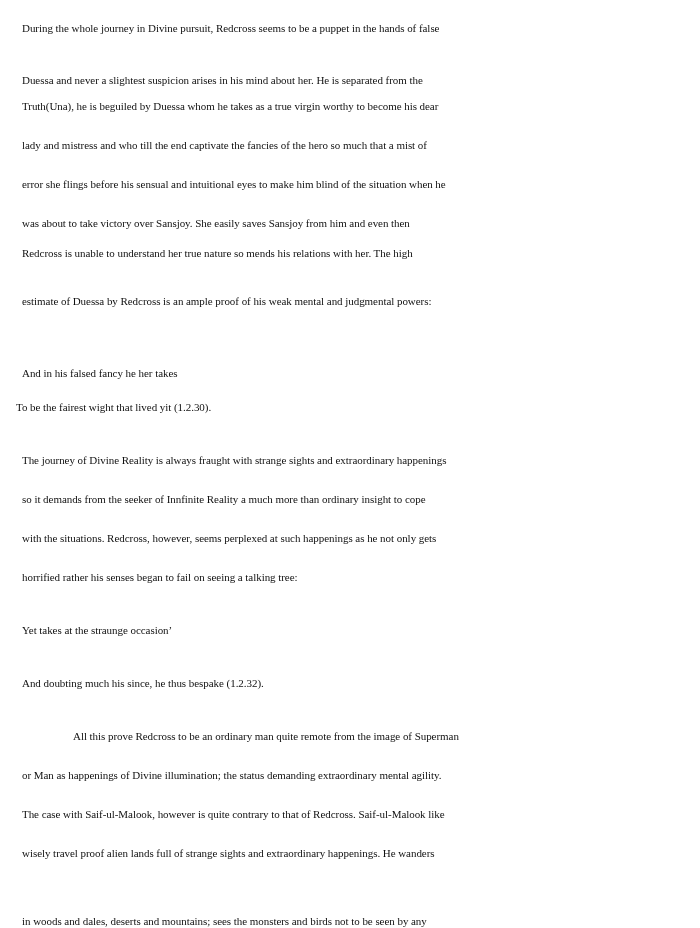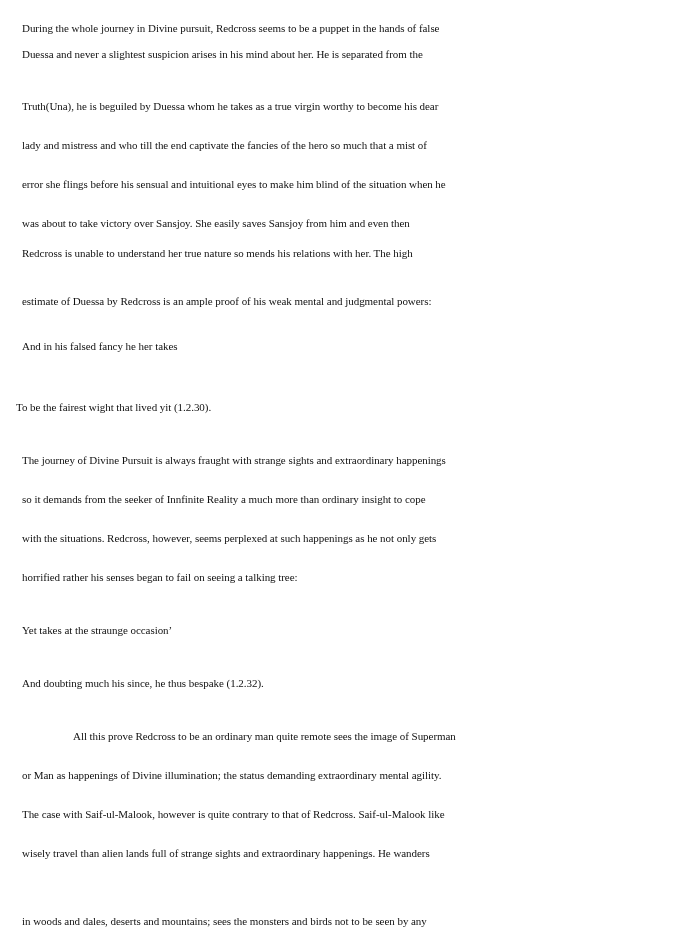--- a/index.html
+++ b/index.html
@@ -34,47 +34,47 @@
     .indent { left: 73px; }
     .quote2 { left: 16px; }
   </style>
 </head>
 <body>
 
 <div class="page">
 
   <div>
     <div class="line" style="top:18px">During the whole journey in Divine pursuit, Redcross seems to be a puppet in the hands of false</div>
-    <div class="line" style="top:44px">Duessa and never a slightest suspicion arises in his mind about her. He is separated from the</div>
+    <div class="line" style="top:70px">Duessa and never a slightest suspicion arises in his mind about her. He is separated from the</div>
     <div class="line" style="top:96px">Truth(Una), he is beguiled by Duessa whom he takes as a true virgin worthy to become his dear</div>
     <div class="line" style="top:135px">lady and mistress and who till the end captivate the fancies of the hero so much that a mist of</div>
     <div class="line" style="top:174px">error she flings before his sensual and intuitional eyes to make him blind of the situation when he</div>
     <div class="line" style="top:213px">was about to take victory over Sansjoy. She easily saves Sansjoy from him and even then</div>
     <div class="line" style="top:243px">Redcross is unable to understand her true nature so mends his relations with her. The high</div>
     <div class="line" style="top:291px">estimate of Duessa by Redcross is an ample proof of his weak mental and judgmental powers:</div>
   </div>
 
   <div>
-    <div class="line" style="top:336px">And in his falsed fancy he her takes</div>
+    <div class="line" style="top:363px">And in his falsed fancy he her takes</div>
     <div class="line quote2" style="top:397px">To be the fairest wight that lived yit (1.2.30).</div>
   </div>
 
   <div>
-    <div class="line" style="top:450px">The journey of Divine Pursuit is always fraught with strange sights and extraordinary happenings</div>
+    <div class="line" style="top:450px">The journey of Divine Reality is always fraught with strange sights and extraordinary happenings</div>
     <div class="line" style="top:489px">so it demands from the seeker of Innfinite Reality a much more than ordinary insight to cope</div>
     <div class="line" style="top:528px">with the situations. Redcross, however, seems perplexed at such happenings as he not only gets</div>
     <div class="line" style="top:567px">horrified rather his senses began to fail on seeing a talking tree:</div>
   </div>
 
   <div>
     <div class="line" style="top:620px">Yet takes at the straunge occasion’</div>
     <div class="line" style="top:673px">And doubting much his since, he thus bespake (1.2.32).</div>
   </div>
 
   <div>
-    <div class="line indent" style="top:726px">All this prove Redcross to be an ordinary man quite remote sees the image of Superman</div>
+    <div class="line indent" style="top:726px">All this prove Redcross to be an ordinary man quite remote from the image of Superman</div>
     <div class="line" style="top:765px">or Man as happenings of Divine illumination; the status demanding extraordinary mental agility.</div>
     <div class="line" style="top:804px">The case with Saif-ul-Malook, however is quite contrary to that of Redcross. Saif-ul-Malook like</div>
-    <div class="line" style="top:843px">wisely travel than alien lands full of strange sights and extraordinary happenings. He wanders</div>
+    <div class="line" style="top:843px">wisely travel proof alien lands full of strange sights and extraordinary happenings. He wanders</div>
     <div class="line" style="top:911px">in woods and dales, deserts and mountains; sees the monsters and birds not to be seen by any</div>
   </div>
 
 </div>
 
 </body></html>

